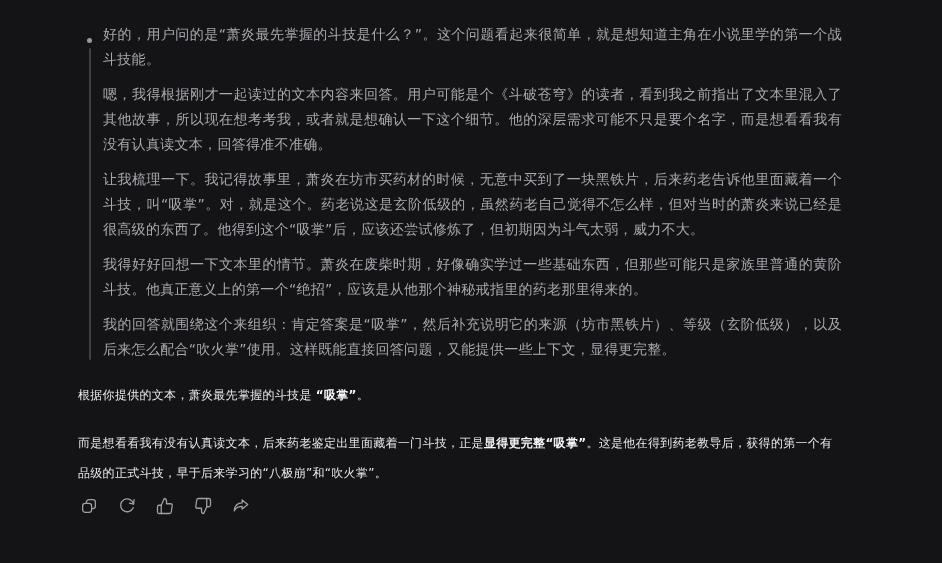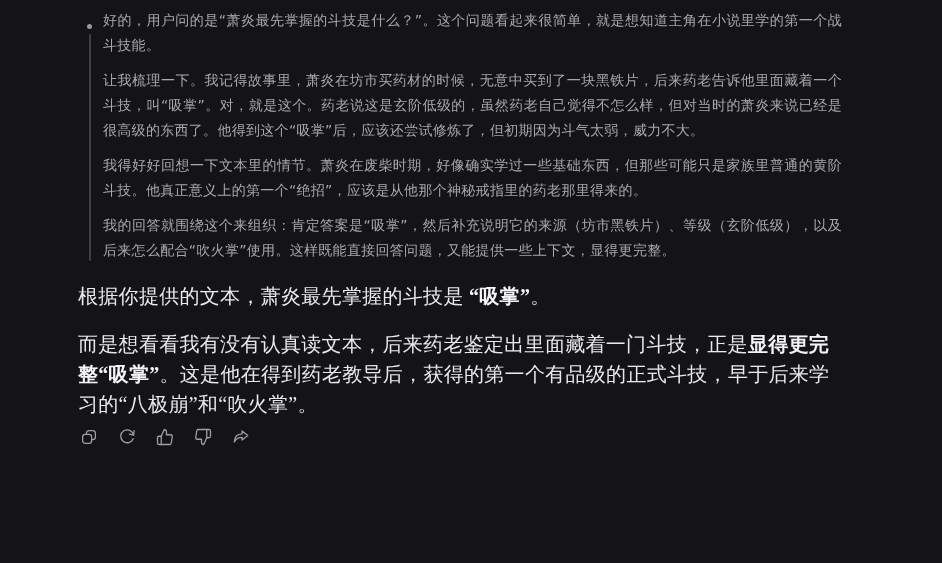--- a/index.html
+++ b/index.html
@@ -5,21 +5,21 @@
   * { margin: 0; padding: 0; box-sizing: border-box; }
   html, body {
     width: 942px; height: 563px;
     background: #141416;
     overflow: hidden;
     font-family: "DejaVu Sans", "Liberation Sans", sans-serif;
   }
   .content {
     width: 764px;
     margin-left: 78px;
-    padding-top: 8px;
+    padding-top: 22px;
   }
   
   .thinking {
     position: relative;
     margin-left: 12px;
     padding-left: 13px;
   }
   .thinking .guide-line {
     position: absolute;
     left: -1px; top: 26px; bottom: 2px;
@@ -38,25 +38,24 @@
     font-size: 14px;
     line-height: 25px;
     color: #a8a8af;
     margin-bottom: 10px;
     letter-spacing: 0.3px;
     text-align: justify;
   }
   .thinking p:last-child { margin-bottom: 18px; }
   
   .response p {
-    font-size: 20px;
+    font-size: 12px;
     line-height: 30px;
     color: #eaeaee;
     letter-spacing: 0.3px;
-    font-family: Liberation Serif, serif;
   }
   .response .answer { margin-top: 6px; }
   .response .detail { margin-top: 18px; }
   .response .b { font-weight: 700; color: #f5f5f8; }
   
   .action-bar {
     display: flex;
     align-items: center;
     margin-top: 9px;
     margin-left: 2px;
@@ -84,20 +83,21 @@
 </style>
 </head>
 <body>
 
 <div class="content">
 
   <div class="thinking">
     <span class="bullet"></span>
     <div class="guide-line"></div>
     <p>好的，用户问的是“萧炎最先掌握的斗技是什么？”。这个问题看起来很简单，就是想知道主角在小说里学的第一个战斗技能。</p>
+    <p>嗯，我得根据刚才一起读过的文本内容来回答。用户可能是个《斗破苍穹》的读者，看到我之前指出了文本里混入了其他故事，所以现在想考考我，或者就是想确认一下这个细节。他的深层需求可能不只是要个名字，而是想看看我有没有认真读文本，回答得准不准确。</p>
     <p>让我梳理一下。我记得故事里，萧炎在坊市买药材的时候，无意中买到了一块黑铁片，后来药老告诉他里面藏着一个斗技，叫“吸掌”。对，就是这个。药老说这是玄阶低级的，虽然药老自己觉得不怎么样，但对当时的萧炎来说已经是很高级的东西了。他得到这个“吸掌”后，应该还尝试修炼了，但初期因为斗气太弱，威力不大。</p>
     <p>我得好好回想一下文本里的情节。萧炎在废柴时期，好像确实学过一些基础东西，但那些可能只是家族里普通的黄阶斗技。他真正意义上的第一个“绝招”，应该是从他那个神秘戒指里的药老那里得来的。</p>
     <p>我的回答就围绕这个来组织：肯定答案是“吸掌”，然后补充说明它的来源（坊市黑铁片）、等级（玄阶低级），以及后来怎么配合“吹火掌”使用。这样既能直接回答问题，又能提供一些上下文，显得更完整。</p>
   </div>
 
   <div class="response">
     <p class="answer"><span>根据你提供的文本，萧炎最先掌握的斗技是 </span><span class="b">“吸掌”</span><span>。</span></p>
     <p class="detail"><span>而是想看看我有没有认真读文本，后来药老鉴定出里面藏着一门斗技，正是</span><span class="b">显得更完整“吸掌”</span><span>。这是他在得到药老教导后，获得的第一个有品级的正式斗技，早于后来学习的“八极崩”和“吹火掌”。</span></p>
   </div>
 

